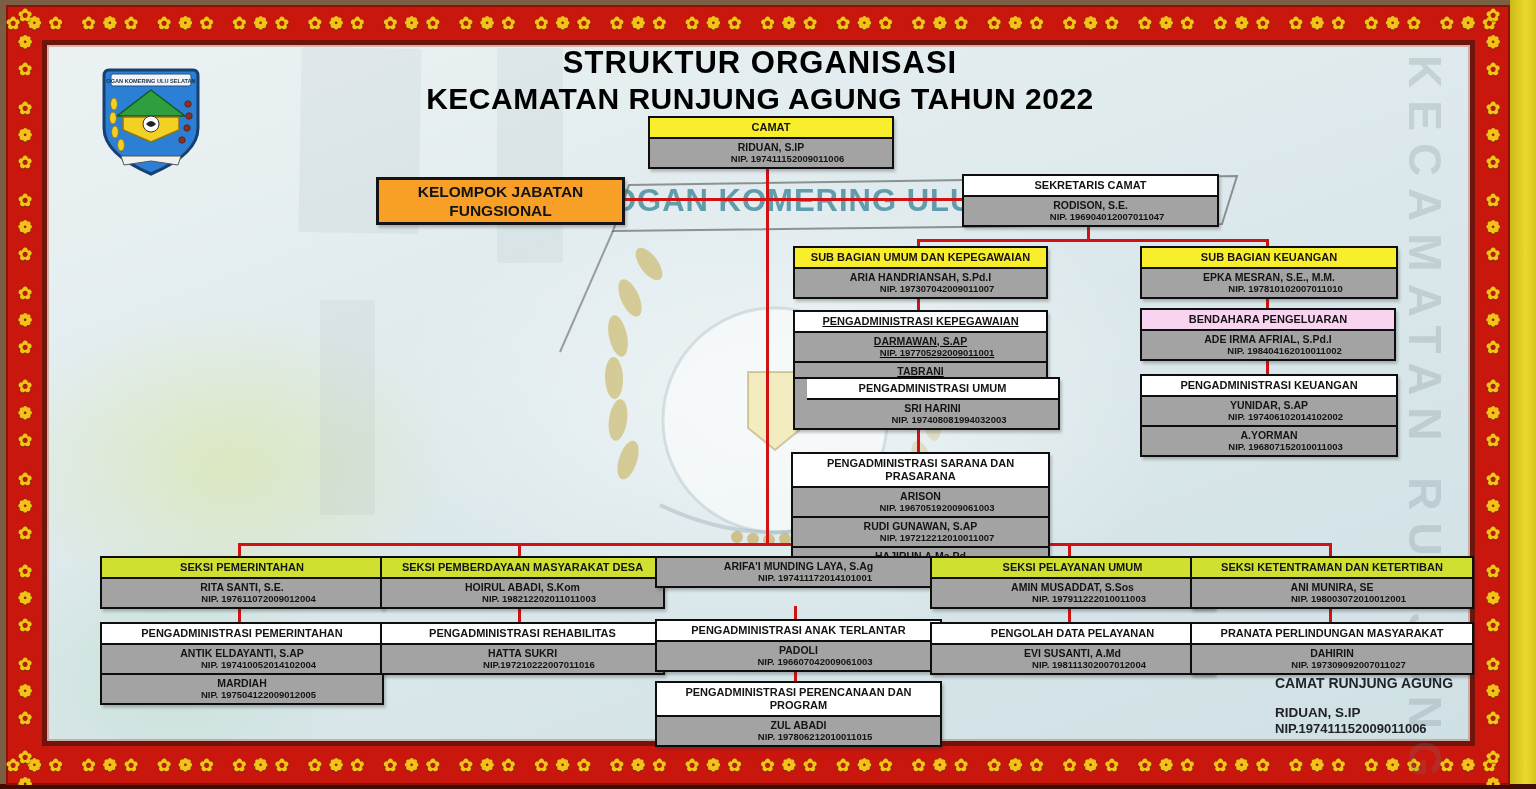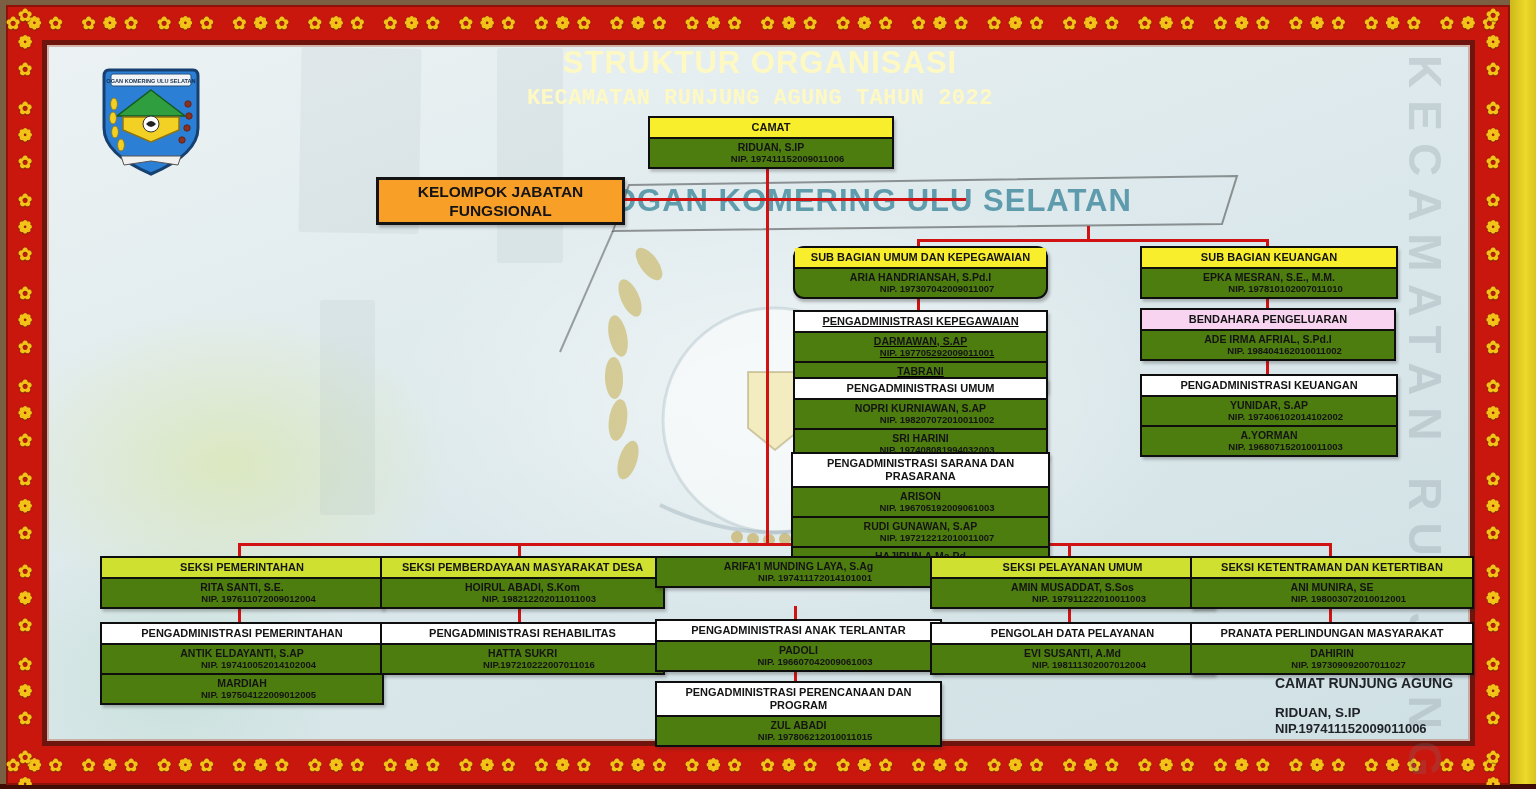--- a/index.html
+++ b/index.html
@@ -27,29 +27,29 @@
       linear-gradient(160deg,#ecf2f3 0%,#dde9ec 45%,#cfe0e4 100%);
     box-shadow:inset 0 0 0 5px #70150e, inset 0 0 0 7px rgba(190,120,100,.5);}
 
   
   .wm-banner-text{position:absolute;left:612px;top:183px;z-index:3;font-size:31px;font-weight:bold;letter-spacing:1px;color:rgba(66,138,158,0.82);white-space:nowrap;}
   .wm-side-text{position:absolute;left:1398px;top:55px;height:660px;z-index:3;writing-mode:vertical-rl;font-size:46px;font-weight:bold;letter-spacing:12px;color:rgba(108,124,130,0.22);white-space:nowrap;}
   .wm-svg{position:absolute;left:0;top:0;z-index:3;pointer-events:none;}
   .ghost{position:absolute;background:rgba(140,155,162,0.10);z-index:3;border-radius:3px;}
 
   
-  .title-wrap{position:absolute;left:420px;top:44px;width:680px;text-align:center;z-index:6;color:#fef9c3;font-weight:bold;}
+  .title-wrap{position:absolute;left:420px;top:44px;width:680px;text-align:center;z-index:6;color:#000000;font-weight:bold;}
   .title-l1{font-size:31px;line-height:37px;letter-spacing:1px;}
-  .title-l2{font-size:22px;line-height:36px;letter-spacing:0.5px;font-family:Liberation Mono, monospace;}
+  .title-l2{font-size:30px;line-height:36px;letter-spacing:0.5px;}
 
   
   .rl{position:absolute;background:#d01212;z-index:4;}
 
   
-  .ob{position:absolute;background:#4d7c0f;border:2px solid #0e0e0e;z-index:5;box-shadow:1.5px 2.5px 3px rgba(40,40,40,0.30);}
+  .ob{position:absolute;background:#a3a3a3;border:2px solid #0e0e0e;z-index:5;box-shadow:1.5px 2.5px 3px rgba(40,40,40,0.30);}
   .hd{font-weight:bold;font-size:11px;line-height:13px;text-align:center;padding:3px 2px;border-bottom:2px solid #0e0e0e;background:#fff;color:#141414;}
   .hd.yellow{background:#f8ee2b;}
   .hd.green{background:#cfe030;}
   .hd.pink{background:#f8d4f0;}
   .person{padding:2px 1px 3px;text-align:center;}
   .person + .person{border-top:2px solid #0e0e0e;}
   .pname{font-size:10.5px;font-weight:bold;line-height:12px;color:#141414;}
   .pnip{font-size:9.5px;font-weight:bold;line-height:11px;color:#141414;margin-left:33px;}
 
   .kelompok{position:absolute;left:376px;top:177px;width:243px;background:#f79f27;border:3px solid #141414;z-index:5;text-align:center;font-weight:bold;font-size:15.5px;line-height:19px;padding:2px 0;color:#141414;box-shadow:1.5px 2.5px 3px rgba(40,40,40,0.30);}
@@ -171,22 +171,29 @@
       <div class="pname">RIDUAN, S.IP</div>
       <div class="pnip">NIP. 197411152009011006</div>
     </div>
   </div>
 
   <div class="kelompok">
     <div>KELOMPOK JABATAN</div>
     <div>FUNGSIONAL</div>
   </div>
 
-
-  <div class="ob" style="left:793px;top:246px;width:251px;border-radius:11px;">
+  <div class="ob" style="left:962px;top:174px;width:253px;">
+    <div class="hd">SEKRETARIS CAMAT</div>
+    <div class="person">
+      <div class="pname">RODISON, S.E.</div>
+      <div class="pnip">NIP. 196904012007011047</div>
+    </div>
+  </div>
+
+  <div class="ob" style="left:793px;top:246px;width:251px;">
     <div class="hd yellow">SUB BAGIAN UMUM DAN KEPEGAWAIAN</div>
     <div class="person">
       <div class="pname">ARIA HANDRIANSAH, S.Pd.I</div>
       <div class="pnip">NIP. 197307042009011007</div>
     </div>
   </div>
 
   <div class="ob" style="left:1140px;top:246px;width:254px;">
     <div class="hd yellow">SUB BAGIAN KEUANGAN</div>
     <div class="person">
@@ -208,26 +215,22 @@
   </div>
 
   <div class="ob" style="left:1140px;top:308px;width:252px;">
     <div class="hd pink">BENDAHARA PENGELUARAN</div>
     <div class="person">
       <div class="pname">ADE IRMA AFRIAL, S.Pd.I</div>
       <div class="pnip">NIP. 198404162010011002</div>
     </div>
   </div>
 
-  <div class="ob" style="left:793px;top:377px;width:251px;">
+  <div class="ob" style="left:793px;top:377px;width:251px;padding-left:12px;">
     <div class="hd">PENGADMINISTRASI UMUM</div>
-    <div class="person">
-      <div class="pname">NOPRI KURNIAWAN, S.AP</div>
-      <div class="pnip">NIP. 198207072010011002</div>
-    </div>
     <div class="person">
       <div class="pname">SRI HARINI</div>
       <div class="pnip">NIP. 197408081994032003</div>
     </div>
   </div>
 
   <div class="ob" style="left:1140px;top:374px;width:254px;">
     <div class="hd">PENGADMINISTRASI KEUANGAN</div>
     <div class="person">
       <div class="pname">YUNIDAR, S.AP</div>

